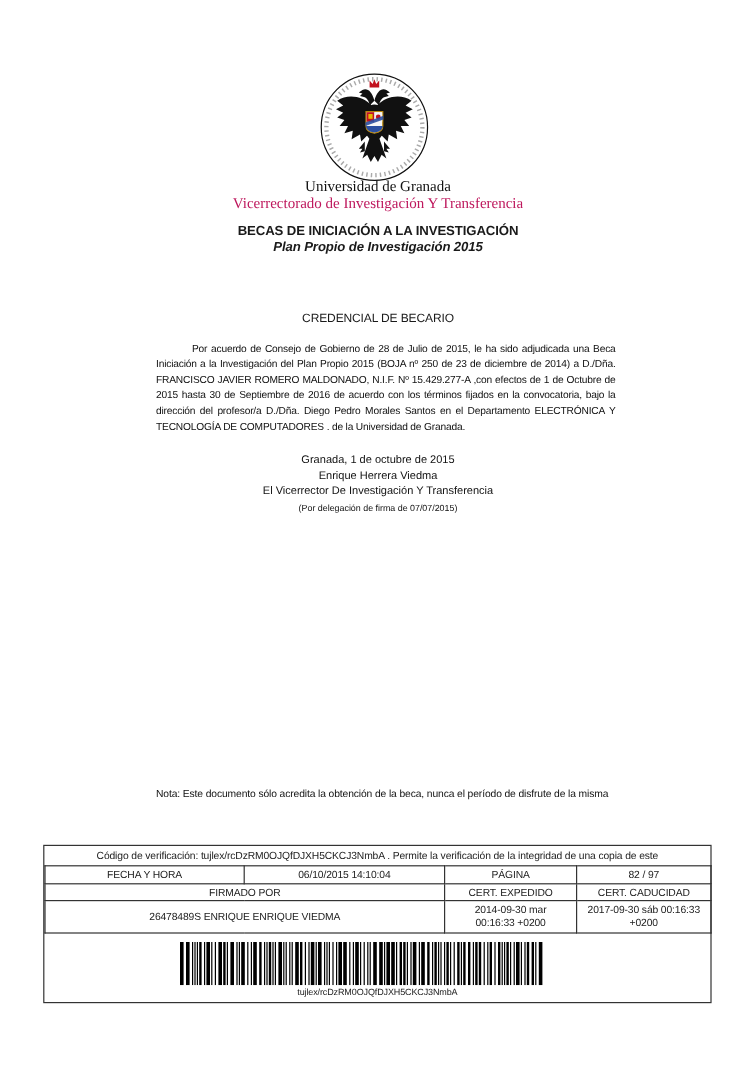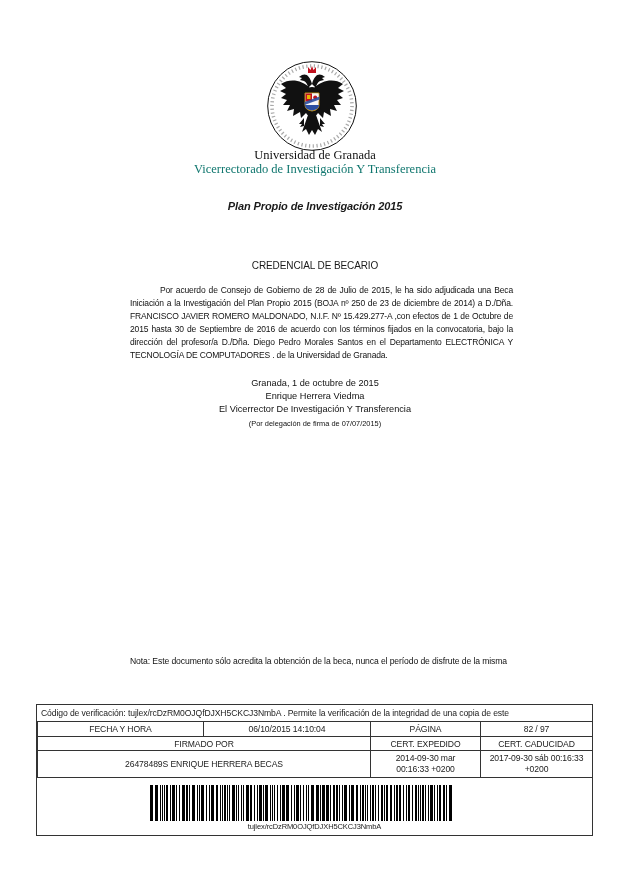--- a/index.html
+++ b/index.html
@@ -29,21 +29,21 @@
 
   .note{
     top:656px;left:130px;width:400px;font-size:8.6px;line-height:10.8px;
     letter-spacing:-0.1px;color:#111;
   }
 
   .vbox{
     left:36px;top:704px;width:555px;border:1px solid #333;background:#fff;
   }
   .v-intro{
-    font-size:8.6px;line-height:11px;padding:3px 4px 2px 4px;
+    text-align:center;font-size:8.6px;line-height:11px;padding:3px 4px 2px 4px;
     color:#222;letter-spacing:-0.1px;
   }
   table.vt{border-collapse:collapse;width:555px;table-layout:fixed;}
   table.vt td{
     border:1px solid #333;text-align:center;vertical-align:middle;
     font-size:8.6px;color:#222;padding:1px 2px;letter-spacing:-0.1px;
   }
   table.vt tr.r1 td{height:12px;margin-left:40px;}
   table.vt tr.r2 td{height:11px;}
   table.vt tr.r3 td{height:24px;}
@@ -82,21 +82,22 @@
       <rect x="39.5" y="33.5" width="6.5" height="8" fill="#c1121f"></rect>
       <rect x="46" y="33.5" width="6.5" height="8" fill="#f4f4f4"></rect>
       <circle cx="49.2" cy="37.5" r="2" fill="#c1121f"></circle>
       <rect x="41" y="35" width="3.5" height="4" fill="#e8b800"></rect>
       <path d="M39 45 h14 q0 4.5 -7 5.5 q-7 -1 -7 -5.5 Z" fill="#2b4fa0"></path>
       <path d="M38.5 42 L53.5 36.5 L53.5 39.5 L38.5 45 Z" fill="#2b4fa0" opacity="0.9"></path>
     </svg>
   </div>
 
   <div class="abs center university">Universidad de Granada</div>
-  <div class="abs center office" style="color:#0f766e;">Vicerrectorado de Investigación Y Transferencia</div>
+  <div class="abs center office" style="color:#be185d;">Vicerrectorado de Investigación Y Transferencia</div>
+  <div class="abs center prog-title">BECAS DE INICIACIÓN A LA INVESTIGACIÓN</div>
   <div class="abs center prog-sub">Plan Propio de Investigación 2015</div>
 
   <div class="abs center cred-title">CREDENCIAL DE BECARIO</div>
   <div class="abs body-par">Por acuerdo de Consejo de Gobierno de 28 de Julio de 2015, le ha sido adjudicada una Beca Iniciación a la Investigación del Plan Propio 2015 (BOJA nº 250 de 23 de diciembre de 2014) a D./Dña. FRANCISCO JAVIER ROMERO MALDONADO, N.I.F. Nº 15.429.277-A ,con efectos de 1 de Octubre de 2015 hasta 30 de Septiembre de 2016 de acuerdo con los términos fijados en la convocatoria, bajo la dirección del profesor/a D./Dña. Diego Pedro Morales Santos en el Departamento ELECTRÓNICA Y TECNOLOGÍA DE COMPUTADORES . de la Universidad de Granada.</div>
 
   <div class="abs center sig">
     <div>Granada, 1 de octubre de 2015</div>
     <div>Enrique Herrera Viedma</div>
     <div>El Vicerrector De Investigación Y Transferencia</div>
     <div class="delegation">(Por delegación de firma de 07/07/2015)</div>
@@ -121,21 +122,21 @@
         <td>06/10/2015 14:10:04</td>
         <td>PÁGINA</td>
         <td>82 / 97</td>
       </tr>
       <tr class="r2">
         <td colspan="2">FIRMADO POR</td>
         <td>CERT. EXPEDIDO</td>
         <td>CERT. CADUCIDAD</td>
       </tr>
       <tr class="r3">
-        <td colspan="2">26478489S ENRIQUE HERRERA BECAS</td>
+        <td colspan="2">26478489S ENRIQUE ENRIQUE VIEDMA</td>
         <td class="preline">2014-09-30 mar
 00:16:33 +0200</td>
         <td class="preline">2017-09-30 sáb 00:16:33
 +0200</td>
       </tr>
     </tbody>
       </table>
     <div class="bc-area">
       <div class="barcode">
           <i style="width:3px;margin-right:2px"></i>

